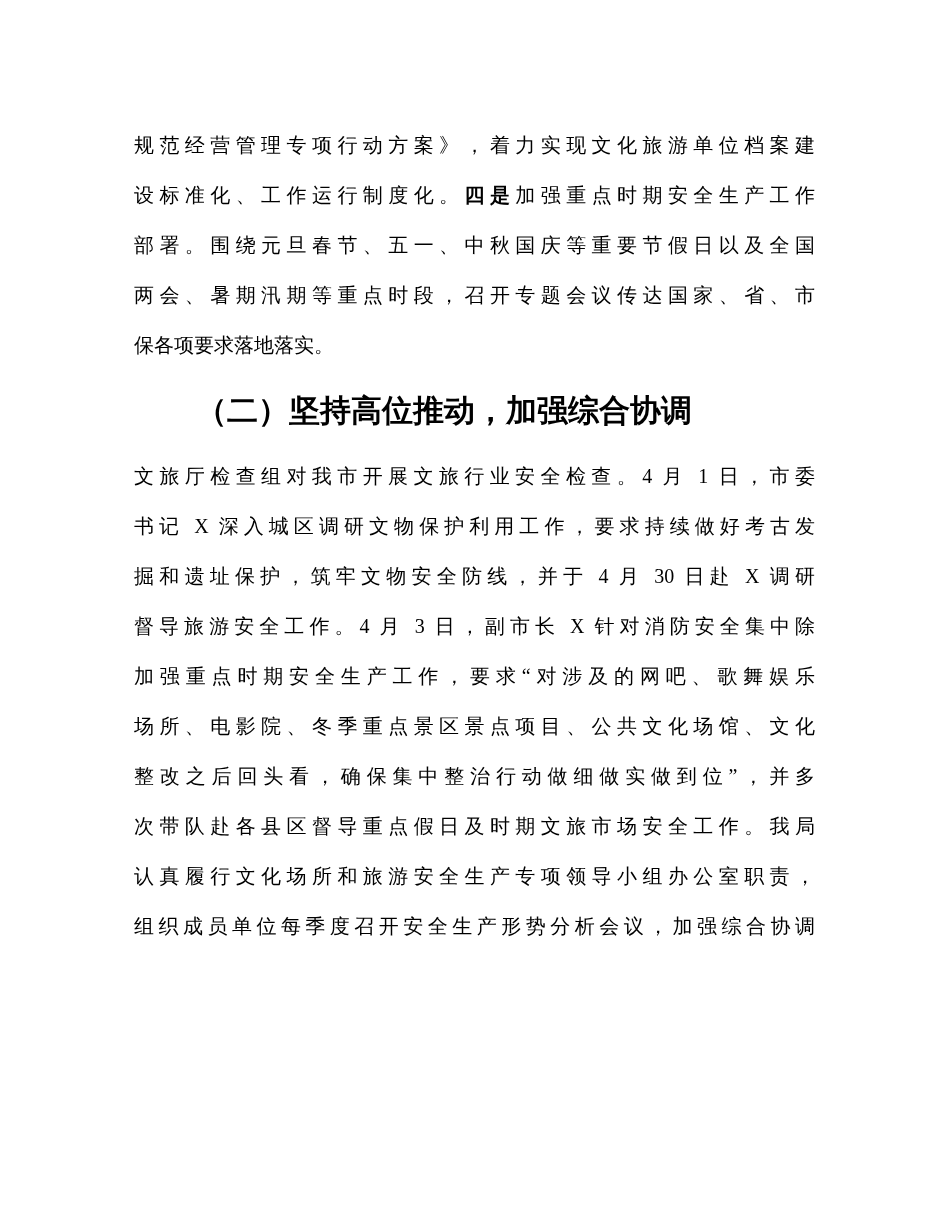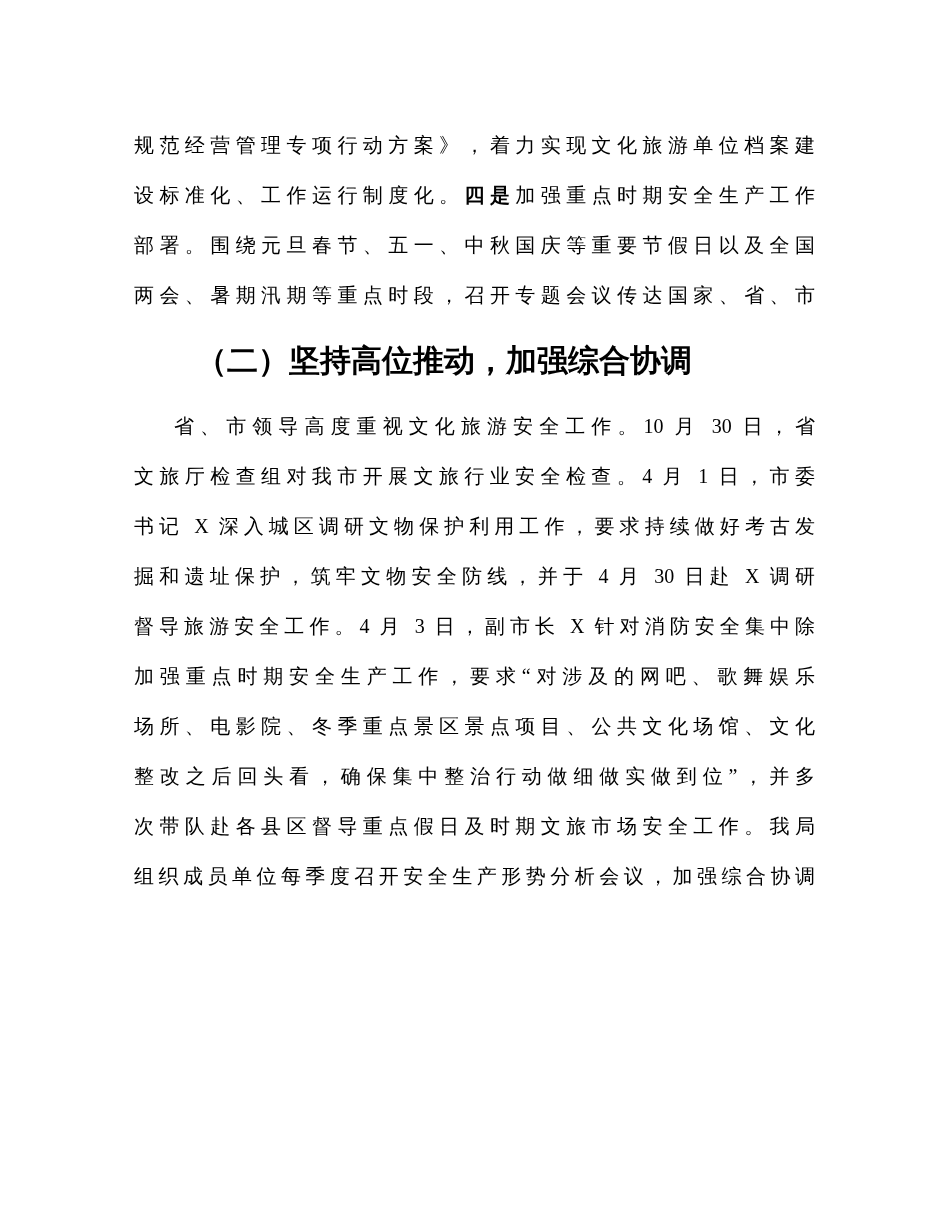--- a/index.html
+++ b/index.html
@@ -52,30 +52,31 @@
 </head>
 <body>
 
 <div class="page">
   <div class="content" id="doc-content">
       <div class="para">
         <div class="line j"><span class="seg">规范经营管理专项行动方案》，着力实现文化旅游单位档案建</span></div>
         <div class="line j"><span class="seg">设标准化、工作运行制度化。</span><span class="seg-b">四是</span><span class="seg">加强重点时期安全生产工作</span></div>
         <div class="line j"><span class="seg">部署。围绕元旦春节、五一、中秋国庆等重要节假日以及全国</span></div>
         <div class="line j"><span class="seg">两会、暑期汛期等重点时段，召开专题会议传达国家、省、市</span></div>
+        <div class="line"><span class="seg">保各项要求落地落实。</span></div>
       </div>
       <div class="para heading-block">
         <div class="line indent"><span class="seg-b">（二）坚持高位推动，加强综合协调</span></div>
       </div>
       <div class="para">
-        <div class="line j indent"><span class="seg">省、市领导高度重视文化旅游安全工作。10 月 30 日，省</span></div>
         <div class="line j"><span class="seg">文旅厅检查组对我市开展文旅行业安全检查。4 月 1 日，市委</span></div>
         <div class="line j"><span class="seg">书记 X 深入城区调研文物保护利用工作，要求持续做好考古发</span></div>
         <div class="line j"><span class="seg">掘和遗址保护，筑牢文物安全防线，并于 4 月 30 日赴 X 调研</span></div>
         <div class="line j"><span class="seg">督导旅游安全工作。4 月 3 日，副市长 X 针对消防安全集中除</span></div>
         <div class="line j"><span class="seg">加强重点时期安全生产工作，要求“对涉及的网吧、歌舞娱乐</span></div>
         <div class="line j"><span class="seg">场所、电影院、冬季重点景区景点项目、公共文化场馆、文化</span></div>
         <div class="line j"><span class="seg">整改之后回头看，确保集中整治行动做细做实做到位”，并多</span></div>
         <div class="line j"><span class="seg">次带队赴各县区督导重点假日及时期文旅市场安全工作。我局</span></div>
+        <div class="line j"><span class="seg">认真履行文化场所和旅游安全生产专项领导小组办公室职责，</span></div>
         <div class="line j"><span class="seg">组织成员单位每季度召开安全生产形势分析会议，加强综合协调</span></div>
       </div>
     </div>
 </div>
 
 </body></html>

